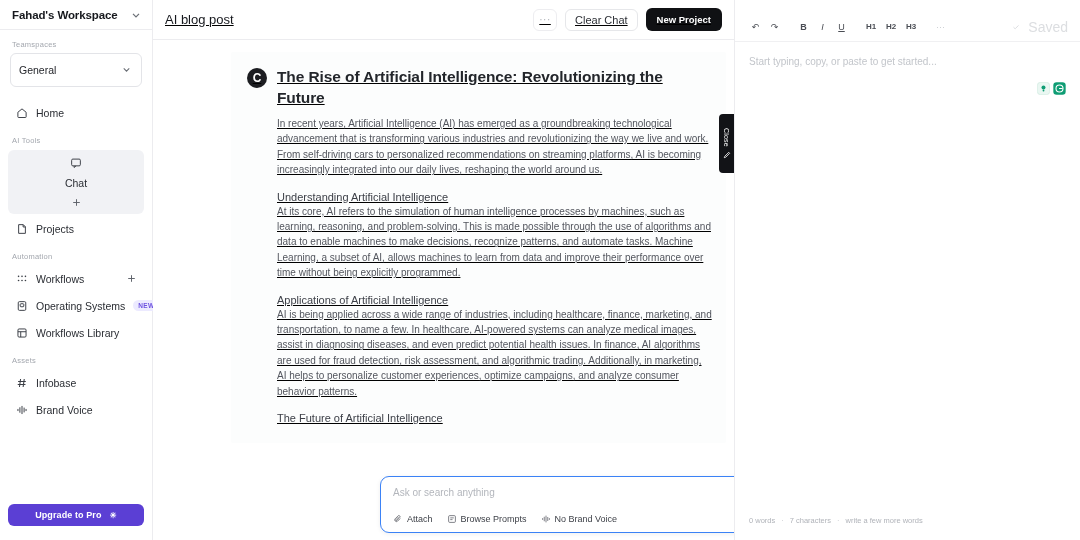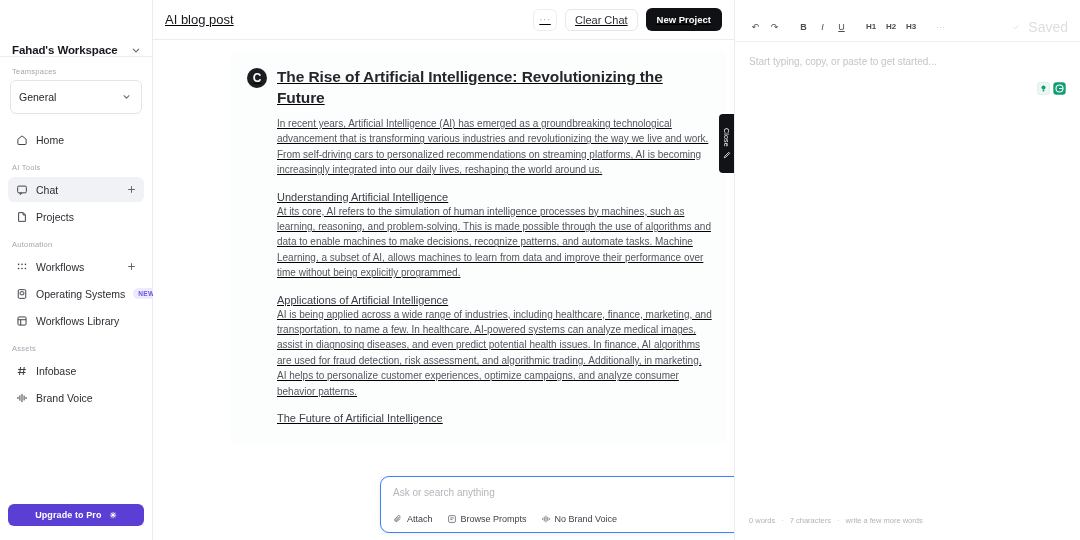--- a/index.html
+++ b/index.html
@@ -13,21 +13,21 @@
 
   
   .sidebar {
     width: 153px; height: 540px;
     background: #ffffff;
     border-right: 1px solid #ececef;
     display: flex; flex-direction: column;
     position: relative;
   }
   .ws-header {
-    height: 57px; display: flex; align-items: flex-end;
+    height: 30px; display: flex; align-items: center;
     padding: 0 10px 0 12px; border-bottom: 1px solid #ececef;
   }
   .ws-title {
     font-size: 11.5px; font-weight: 600; color: #16181d;
     letter-spacing: -0.1px; flex: 1; white-space: nowrap; overflow: hidden;
   }
   .chev { width: 12px; height: 12px; flex: none; color: #6b6f76; }
   .sb-label {
     font-size: 7.5px; color: #a3a7ae; letter-spacing: .25px;
     padding: 10px 12px 4px 12px; font-weight: 400;
@@ -35,21 +35,21 @@
   .select-box {
     margin: 0 10px; height: 26px; border: 1px solid #e3e4e8; border-radius: 6px;
     display: flex; align-items: center; padding: 16px 8px; background: #fff;
   }
   .select-box span.val { font-size: 10.5px; color: #24262b; flex: 1; }
   .nav-item {
     display: flex; align-items: center; gap: 8px;
     margin: 1px 8px; padding: 6px 7px; border-radius: 6px;
     font-size: 10.5px; color: #2a2d33; cursor: pointer;
   }
-  .nav-item.active { background: #f1f2f5; }
+  .nav-item.active { background: #f1f2f5; flex-direction: column; }
   .nav-item .ico { width: 13px; height: 13px; flex: none; color: #3b3f46; display:flex; align-items:center; justify-content:center; }
   .nav-item .txt { flex: 1; white-space: nowrap; }
   .plus { width: 11px; height: 11px; color: #5c6views; color:#5d6169; flex:none; }
   .badge-new {
     font-size: 6.5px; font-weight: 700; color: #6d52e0;
     background: #eceaff; border-radius: 8px; padding: 2px 5px; letter-spacing: .3px;
   }
   .sb-spacer { flex: 1; }
   .upgrade-wrap { padding: 0 8px 14px 8px; }
   .upgrade-btn {

